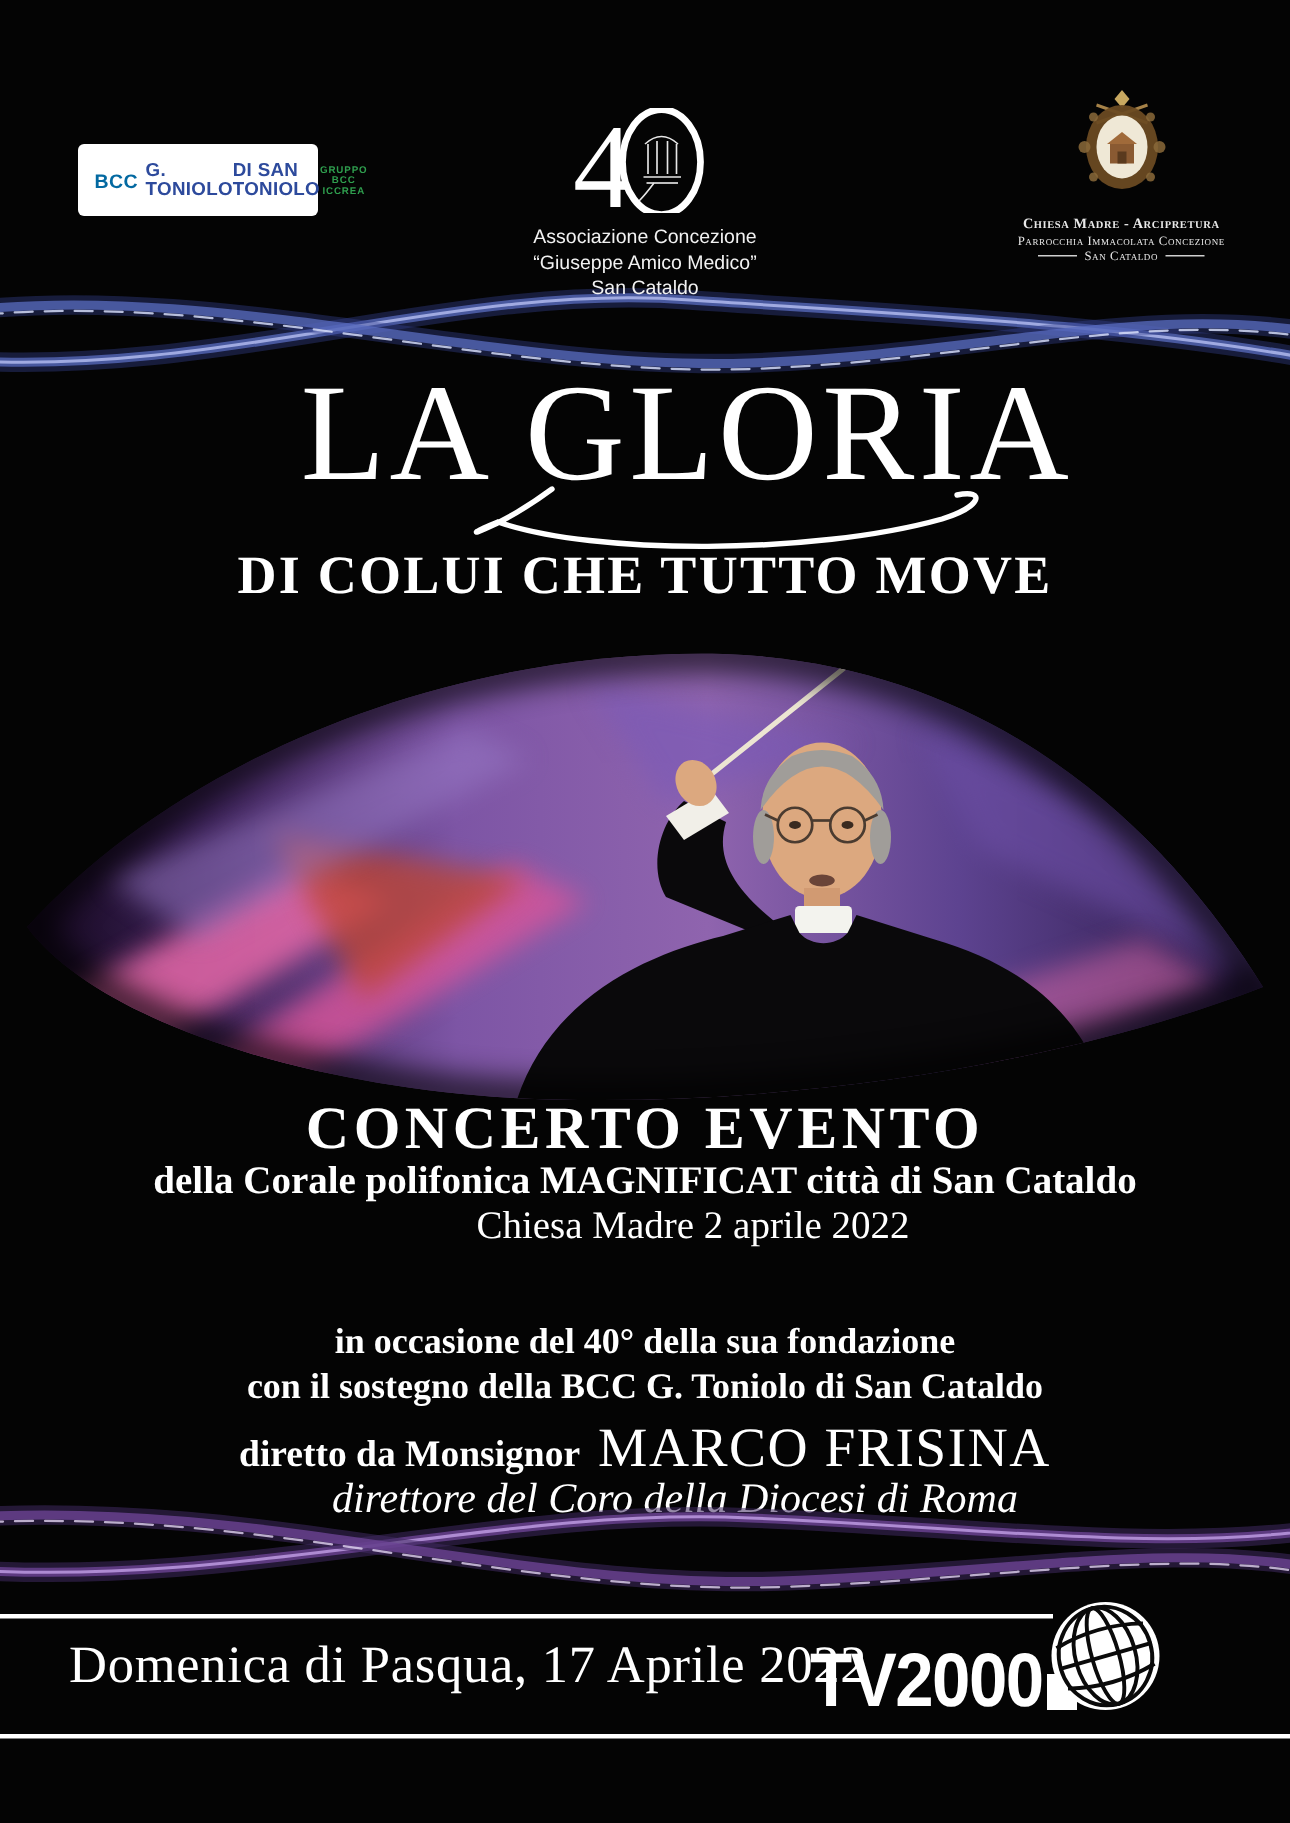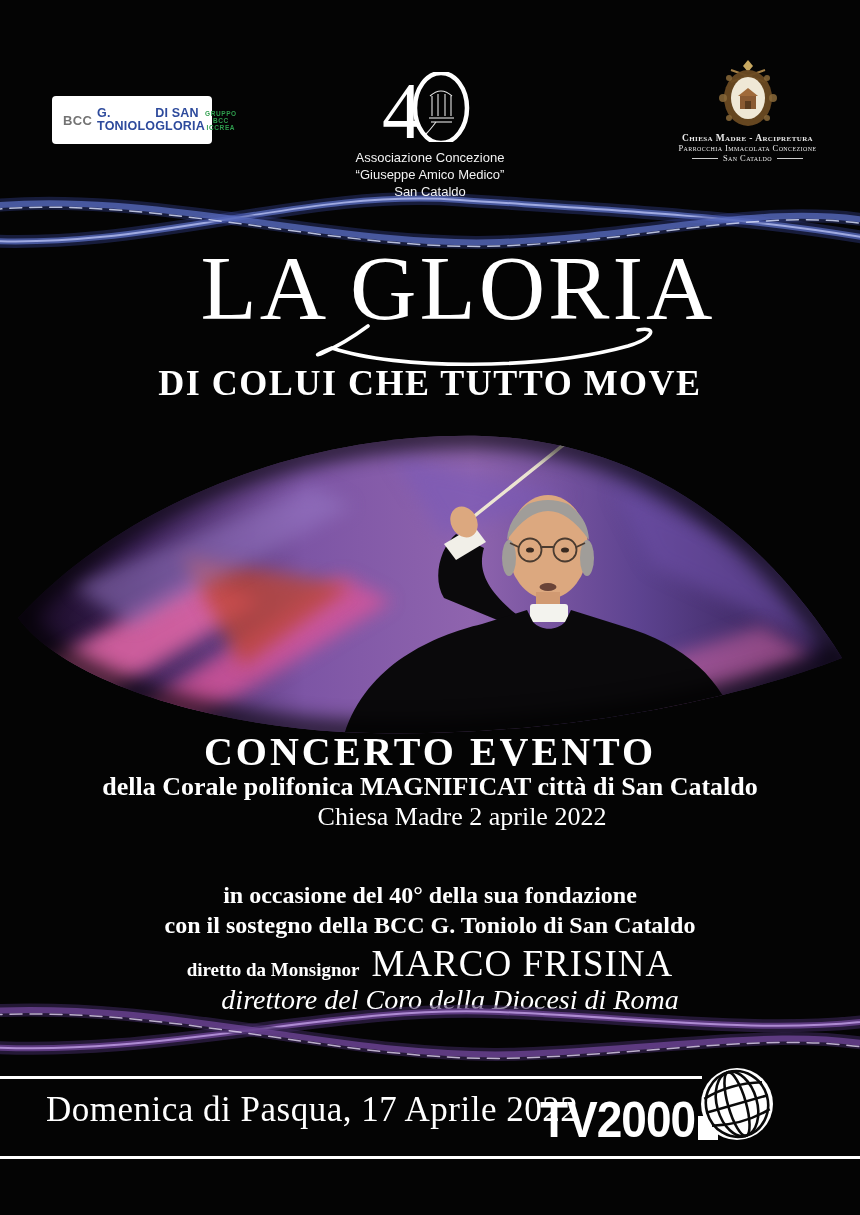--- a/index.html
+++ b/index.html
@@ -8,48 +8,48 @@
     background:#040404;overflow:hidden;
     font-family:"Liberation Serif",serif;color:#fff;
   }
   .abs{position:absolute;}
   .ctr{left:0;width:860px;text-align:center;}
 
   
   .bcc-box{left:52px;top:96px;width:160px;height:48px;background:#fff;border-radius:4px;
     display:flex;align-items:center;padding:4px 6px;box-sizing:border-box;gap:5px;
     font-family:"Liberation Sans",sans-serif;}
-  .bcc-abbr{color:#737373;font-weight:bold;font-size:13px;letter-spacing:.3px;}
+  .bcc-abbr{color:#0369a1;font-weight:bold;font-size:13px;letter-spacing:.3px;}
   .bcc-name{display:flex;line-height:1.08;}
   .bcc-name .nm{color:#2d4a9c;font-weight:bold;font-size:12.5px;letter-spacing:.2px;}
   .bcc-group{color:#2f9e4e;font-weight:bold;font-size:6.5px;letter-spacing:.6px;margin-top:3px;text-align:center;}
 
   .anniv{left:340px;top:70px;width:180px;text-align:center;font-family:"Liberation Sans",sans-serif;}
   .anniv-lines{font-size:13px;line-height:1.3;color:#f2f2f2;margin-top:2px;}
 
   .church{left:655px;top:58px;width:185px;text-align:center;font-family:"Liberation Serif",serif;}
-  .church-lines{margin-top:3px;color:#e9e9e9;font-variant:small-caps;letter-spacing:.4px;}
+  .church-lines{margin-top:15px;color:#e9e9e9;font-variant:small-caps;letter-spacing:.4px;}
   .church-lines .l1{font-size:9.5px;font-weight:bold;}
   .church-lines .l2{font-size:8.5px;}
   .church-l3{display:flex;align-items:center;justify-content:center;gap:5px;font-size:8.5px;}
   .church-l3 .rule{width:26px;border-top:1px solid #cfcfcf;height:0;}
 
   
   .title-main{top:242px;font-size:92px;font-weight:400;letter-spacing:3px;line-height:1;padding-left:28px;}
   .title-sub{top:362px;font-size:36px;font-weight:bold;letter-spacing:1.5px;}
 
   
   .ev-head{top:728px;font-size:40px;letter-spacing:3px;font-weight:700;}
   .ev-s1{top:772px;font-size:26px;font-weight:bold;}
   .ev-s2{top:802px;font-size:26px;font-weight:normal;margin-left:32px;}
   .ev-p1{top:852px;font-size:24px;font-weight:bold;}
   .ev-p2{top:882px;font-size:24px;font-weight:bold;}
   .ev-p3{top:912px;font-size:24px;font-weight:bold;}
   .ev-dir{top:942px;display:flex;justify-content:center;align-items:baseline;gap:12px;}
-  .ev-dir .pre{font-size:19px;font-weight:bold;margin-top:14px;}
+  .ev-dir .pre{font-size:25px;font-weight:bold;margin-top:14px;}
   .ev-dir .name{font-size:37px;font-weight:400;letter-spacing:1px;}
   .ev-role{top:984px;font-size:28px;font-style:italic;margin-left:20px;}
 
   
   .band-line{background:#fff;height:3px;}
   .band-top{left:0;top:1076px;width:702px;}
   .band-bottom{left:0;top:1156px;width:860px;}
   .foot-date{left:46px;top:1090px;font-size:35px;letter-spacing:.5px;}
   .tv-text{left:540px;top:1090px;font-family:"Liberation Sans",sans-serif;font-weight:bold;
     font-size:46px;letter-spacing:-1px;transform:scaleY(1.1);transform-origin:top left;}
@@ -77,21 +77,21 @@
         <ellipse cx="12" cy="5.5" rx="3" ry="5"></ellipse>
         <ellipse cx="12" cy="18.5" rx="3" ry="5"></ellipse>
         <ellipse cx="5.5" cy="12" rx="5" ry="3"></ellipse>
         <ellipse cx="18.5" cy="12" rx="5" ry="3"></ellipse>
       </g>
       <circle cx="12" cy="12" r="2.4" fill="#fff"></circle>
     </svg>
     <span class="bcc-abbr">BCC</span>
     <div class="bcc-name">
       <span class="nm">G. TONIOLO</span>
-      <span class="nm">DI SAN GLORIA</span>
+      <span class="nm">DI SAN TONIOLO</span>
       <span class="bcc-group">GRUPPO BCC ICCREA</span>
     </div>
   </div>
 
   <div class="abs anniv">
     <svg width="112" height="78" viewBox="0 0 112 78" style="display:block;margin:0 auto;">
       <text x="8" y="68" font-family="Liberation Serif, serif" font-size="80" fill="#fff">40</text>
     </svg>
     <svg width="70" height="70" viewBox="0 0 70 70" style="position:absolute;left:66px;top:2px;">
       <ellipse cx="35" cy="36" rx="26" ry="35" fill="#040404" stroke="#fff" stroke-width="4.5"></ellipse>

